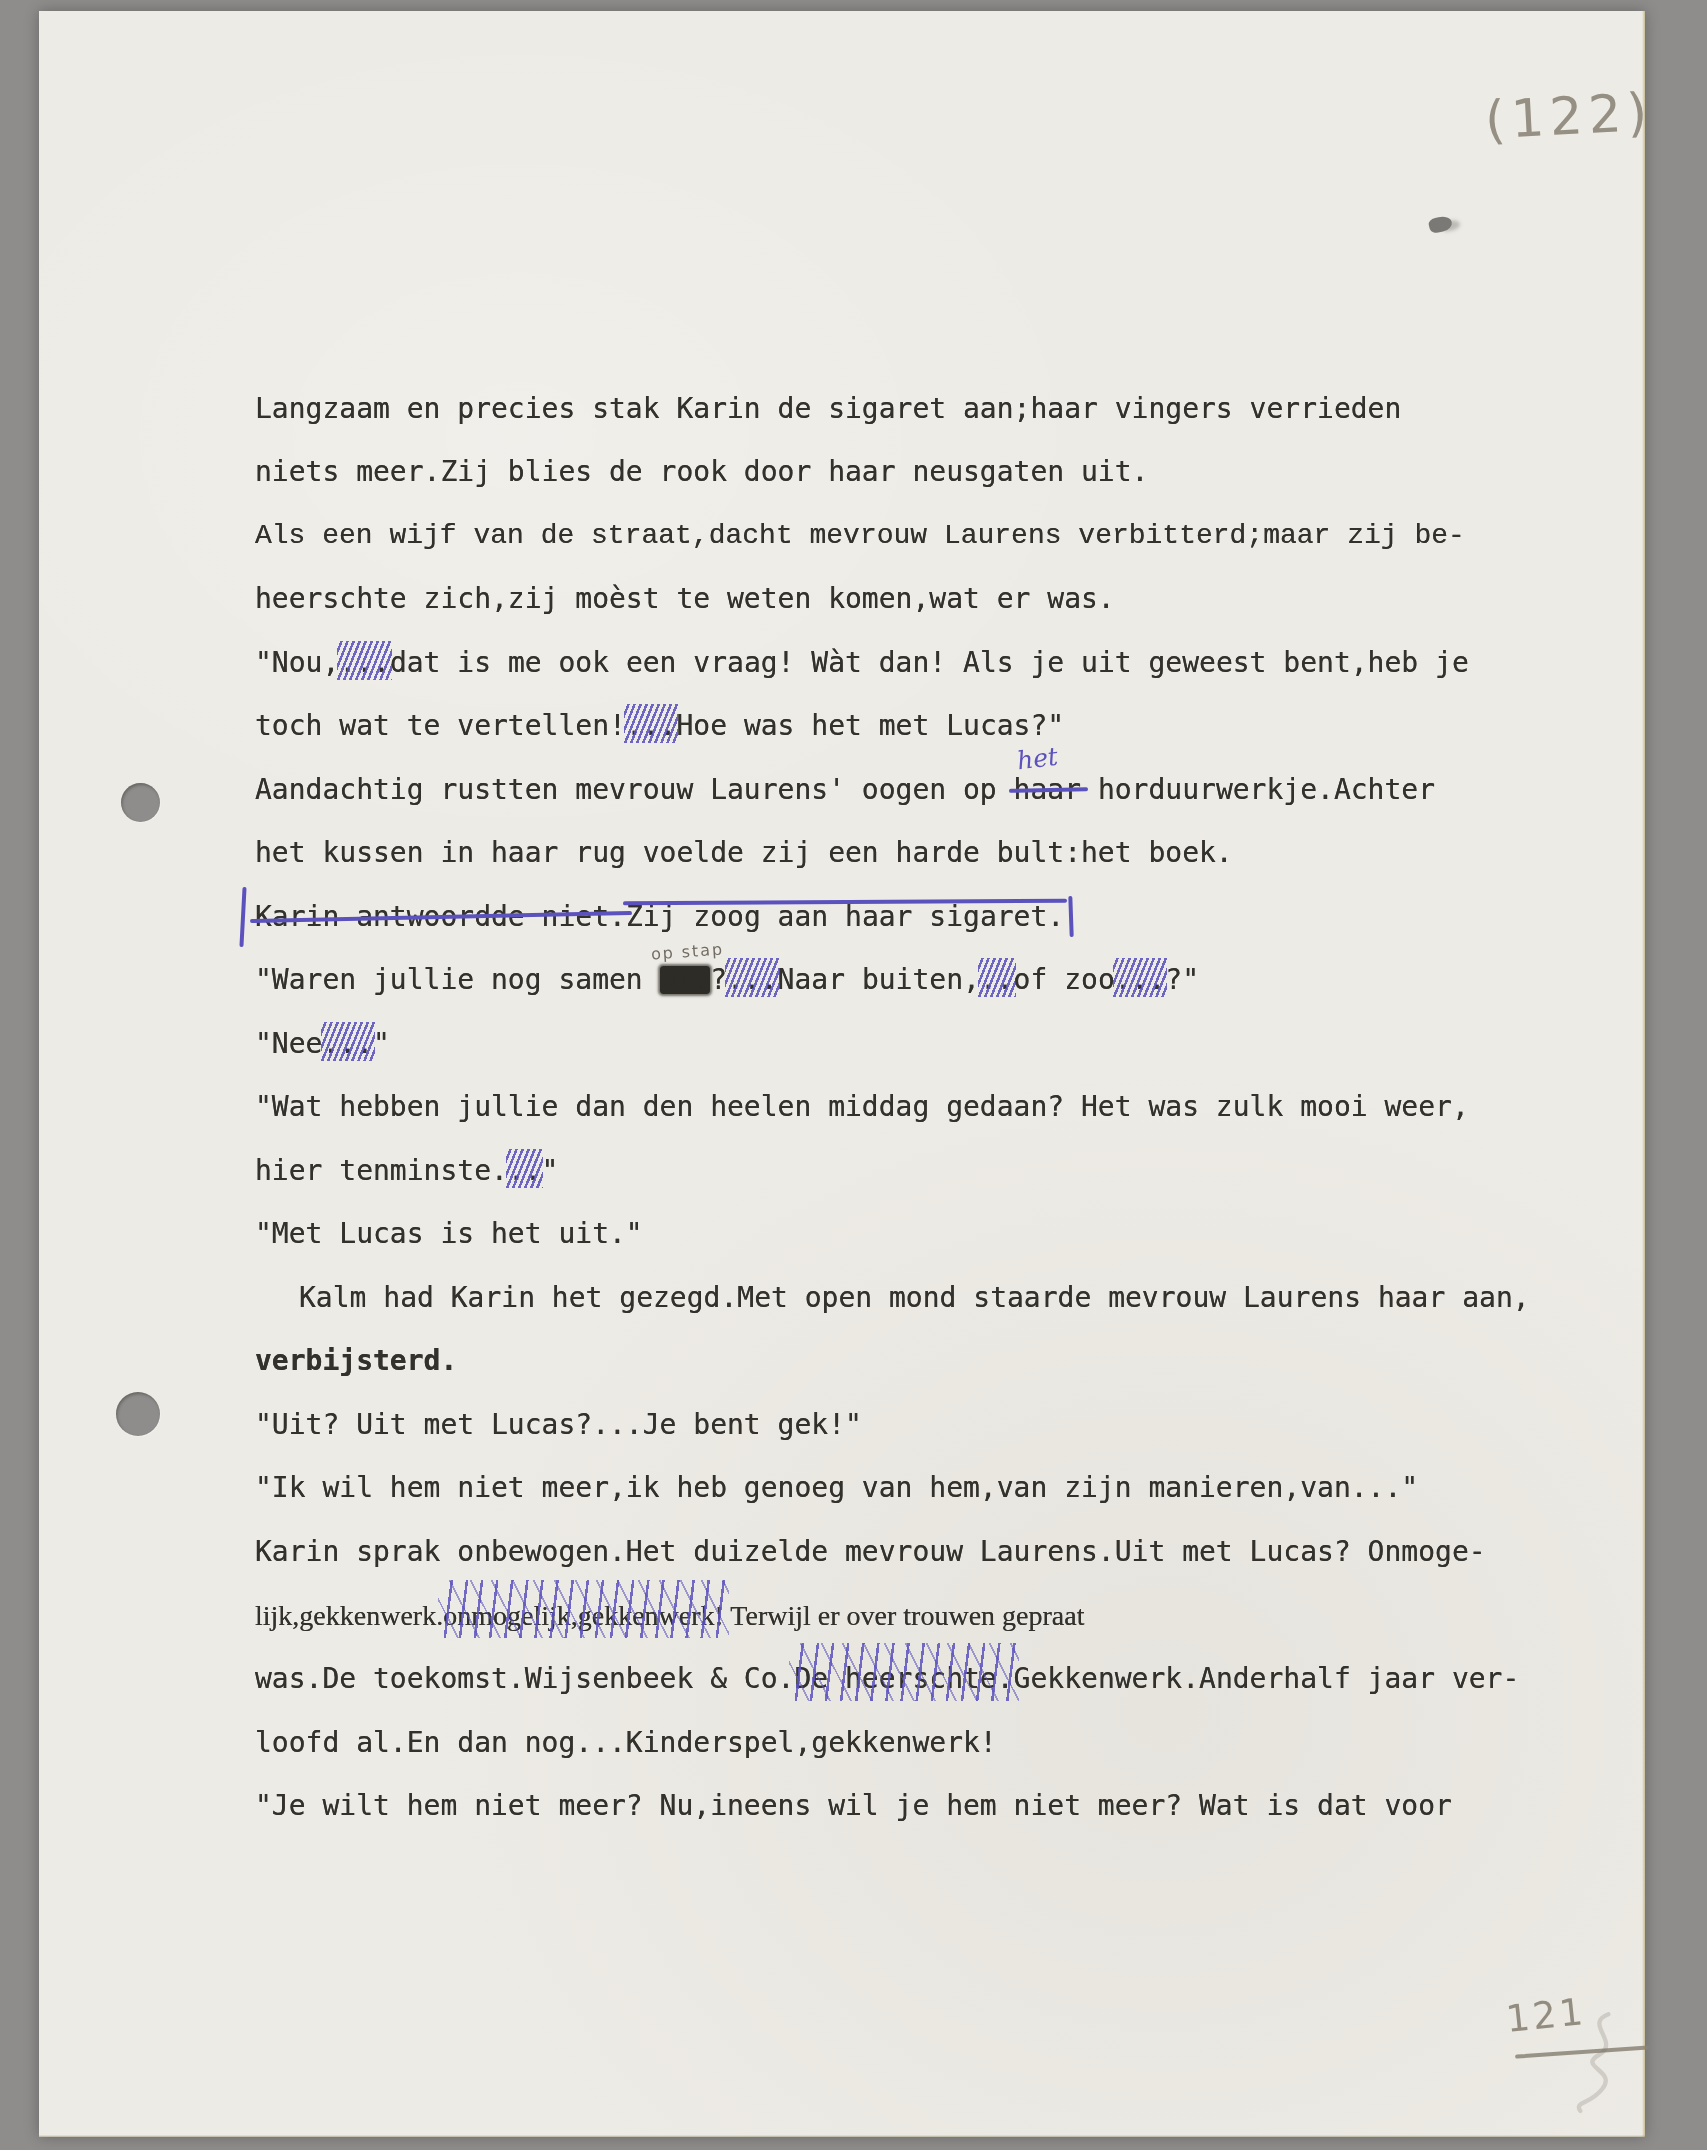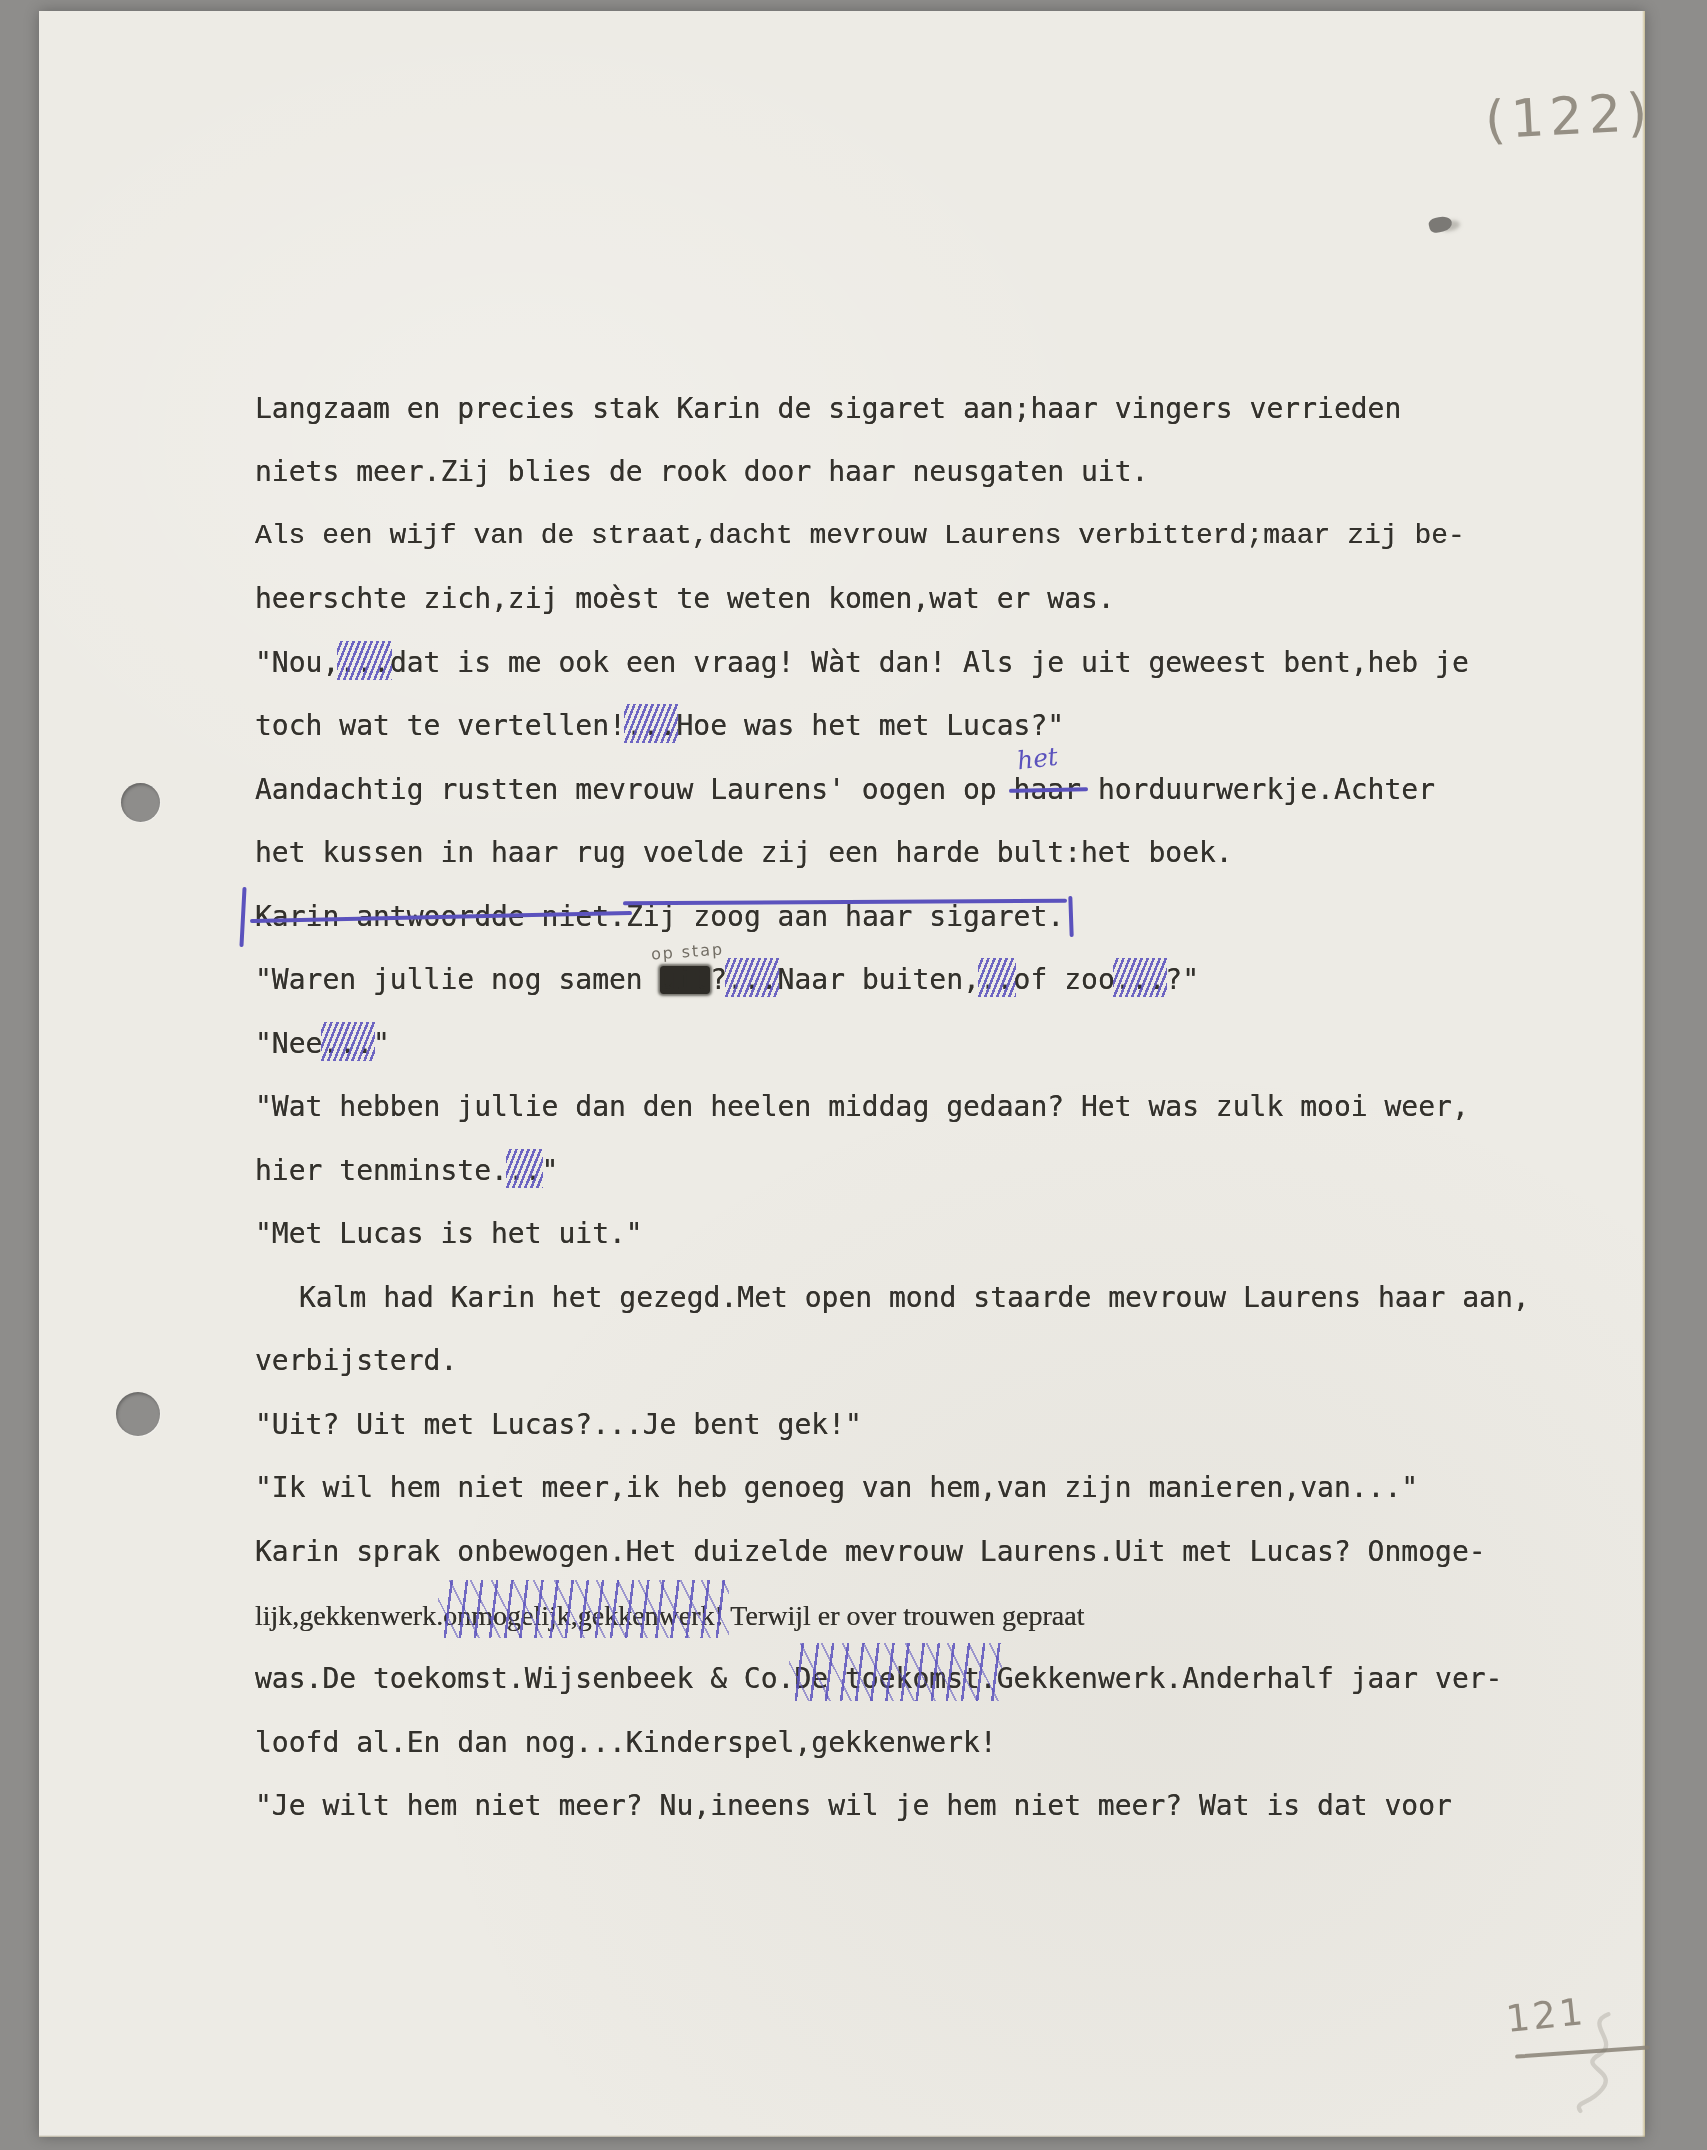--- a/index.html
+++ b/index.html
@@ -141,23 +141,23 @@
       <div class="ts-line" style="top: 701px;"><span class="seg">toch wat te vertellen!</span><span class="seg m-scrib">...</span><span class="seg">Hoe was het met Lucas?"</span></div>
       <div class="ts-line" style="top: 765px; text-decoration: underline;"><span class="seg">Aandachtig rustten mevrouw Laurens' oogen op </span><span class="seg m-strike">haar<span class="ins-blue">het</span></span><span class="seg"> horduurwerkje.Achter</span></div>
       <div class="ts-line" style="top: 828px;"><span class="seg">het kussen in haar rug voelde zij een harde bult:het boek.</span></div>
       <div class="ts-line" style="top: 892px;"><span class="vbar vbar-left"></span><span class="seg m-strike">Karin antwoordde niet.</span><span class="seg m-over">Zij zoog aan haar sigaret.</span><span class="vbar vbar-right"></span></div>
       <div class="ts-line" style="top: 955px;"><span class="seg">"Waren jullie nog samen </span><span class="seg m-blot">uit<span class="ins-pencil">op stap</span></span><span class="seg">?</span><span class="seg m-scrib">...</span><span class="seg">Naar buiten,</span><span class="seg m-scrib">..</span><span class="seg">of zoo</span><span class="seg m-scrib">...</span><span class="seg">?"</span></div>
       <div class="ts-line" style="top: 1019px;"><span class="seg">"Nee</span><span class="seg m-scrib">...</span><span class="seg">"</span></div>
       <div class="ts-line" style="top: 1082px;"><span class="seg">"Wat hebben jullie dan den heelen middag gedaan? Het was zulk mooi weer,</span></div>
       <div class="ts-line" style="top: 1146px;"><span class="seg">hier tenminste.</span><span class="seg m-scrib">..</span><span class="seg">"</span></div>
       <div class="ts-line" style="top: 1209px;"><span class="seg">"Met Lucas is het uit."</span></div>
       <div class="ts-line" style="top: 1273px; margin-left: 44px;"><span class="seg">Kalm had Karin het gezegd.Met open mond staarde mevrouw Laurens haar aan,</span></div>
-      <div class="ts-line" style="top: 1336px;"><span class="seg">verbijsterd.</span></div>
+      <div class="ts-line" style="top: 1336px; font-weight: bold;"><span class="seg">verbijsterd.</span></div>
       <div class="ts-line" style="top: 1400px;"><span class="seg">"Uit? Uit met Lucas?...Je bent gek!"</span></div>
       <div class="ts-line" style="top: 1463px;"><span class="seg">"Ik wil hem niet meer,ik heb genoeg van hem,van zijn manieren,van..."</span></div>
       <div class="ts-line" style="top: 1527px;"><span class="seg">Karin sprak onbewogen.Het duizelde mevrouw Laurens.Uit met Lucas? Onmoge-</span></div>
       <div class="ts-line" style="top: 1591px; font-family: Liberation Serif, serif;"><span class="seg">lijk,gekkenwerk.</span><span class="seg m-big">onmogelijk,gekkenwerk!</span><span class="seg"> Terwijl er over trouwen gepraat</span></div>
-      <div class="ts-line" style="top: 1654px;"><span class="seg">was.De toekomst.Wijsenbeek &amp; Co.</span><span class="seg m-big">De toekomst.</span><span class="seg">Gekkenwerk.Anderhalf jaar ver-</span></div>
+      <div class="ts-line" style="top: 1654px;"><span class="seg">was.De toekomst.Wijsenbeek &amp; Co.</span><span class="seg m-big">De heerschte.</span><span class="seg">Gekkenwerk.Anderhalf jaar ver-</span></div>
       <div class="ts-line" style="top: 1718px;"><span class="seg">loofd al.En dan nog...Kinderspel,gekkenwerk!</span></div>
       <div class="ts-line" style="top: 1781px;"><span class="seg">"Je wilt hem niet meer? Nu,ineens wil je hem niet meer? Wat is dat voor</span></div>
     </div>
 </div>
 
 
 </body></html>

